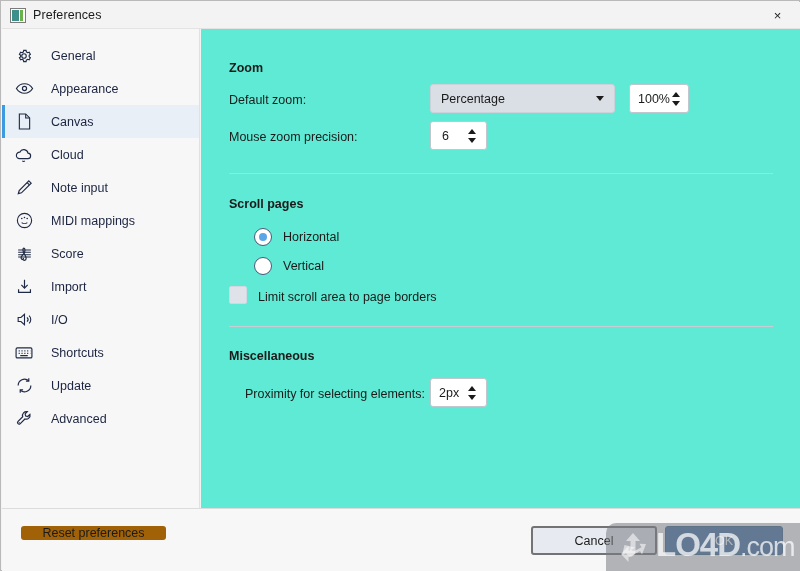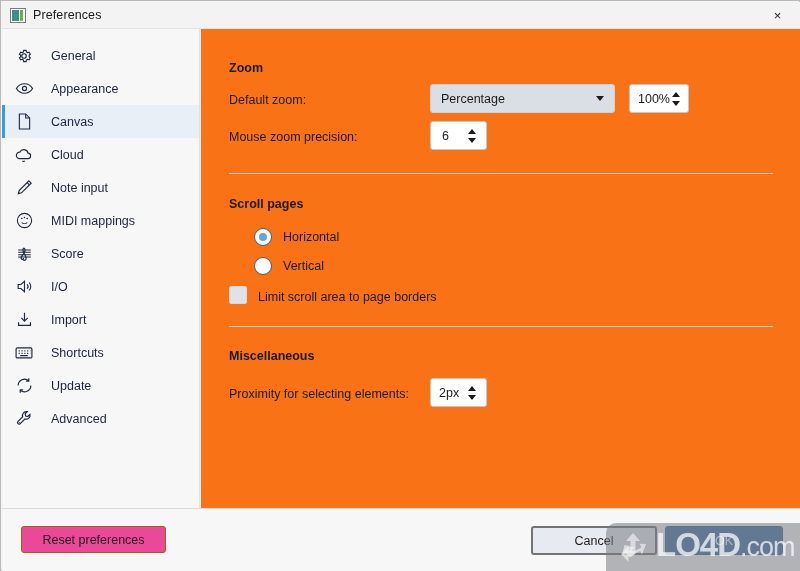--- a/index.html
+++ b/index.html
@@ -104,21 +104,21 @@
     margin-left: 17px;
     font-size: 12.5px;
     color: #1b2440;
   }
   
   #content {
     position: absolute;
     left: 200px; top: 28px;
     width: 599px;
     height: 479px;
-    background: #f97316;
+    background: #5eead4;
     box-sizing: border-box;
   }
   .section-title {
     position: absolute;
     font-size: 12.5px;
     font-weight: bold;
     color: #1a1a1a;
   }
   .field-label {
     position: absolute;
@@ -252,23 +252,23 @@
     position: absolute;
     border-radius: 3px;
     box-sizing: border-box;
     display: flex;
     align-items: center;
     justify-content: center;
     font-size: 12.5px;
   }
   #reset-btn {
     left: 19px; top: 17px;
-    width: 145px; height: 27px;
-    background: #ec4899;
-    border: 1px solid #a16207;
+    width: 145px; height: 14px;
+    background: #a16207;
+    border: 6px solid #a16207;
     color: #1b1b1b;
   }
   #cancel-btn {
     left: 529px; top: 17px;
     width: 126px; height: 29px;
     background: #e7ebf1;
     border: 2px solid #737373;
     color: #1b1b1b;
   }
   #ok-btn {
@@ -391,37 +391,37 @@
         <svg width="19" height="19" viewBox="0 0 24 24" fill="none" stroke="currentColor" stroke-width="1.3">
           <path d="M4 7.5h16M4 10.5h16M4 13.5h16M4 16.5h16"></path>
           <path d="M10.4 19.8c-1.7 0-2.7-1.1-2.7-2.4 0-2 2-3.3 3.4-5.3 1.2-1.7 1.5-3 1.5-4.3 0-1.5-.6-2.6-1.3-2.6-.8 0-1.3 1-1.3 2.3 0 2.4 1.6 4.4 2.8 6.6.9 1.7 1.3 2.9 1.3 4 0 1.4-.9 2.5-2.2 2.5-1 0-1.7-.6-1.7-1.4 0-.7.5-1.2 1.2-1.2" fill="none" stroke-width="1.5"></path>
         </svg>
       </span>
       <span class="nav-label">Score</span>
     </div>
 
     <div class="nav-item">
       <span class="nav-icon">
-        <svg width="19" height="19" viewBox="0 0 24 24" fill="none" stroke="currentColor" stroke-width="1.4">
-          <path d="M4 9.5h3.5L12 5.5v13L7.5 14.5H4z"></path>
-          <path d="M15.2 9.2a4 4 0 0 1 0 5.6M17.8 7a7 7 0 0 1 0 10"></path>
-        </svg>
-      </span>
-      <span class="nav-label">I/O</span>
-    </div>
-
-    <div class="nav-item">
-      <span class="nav-icon">
         <svg width="19" height="19" viewBox="0 0 24 24" fill="none" stroke="currentColor" stroke-width="1.5">
           <path d="M12 3.5v10"></path>
           <path d="M8 10l4 4 4-4"></path>
           <path d="M4.5 15.5v4h15v-4"></path>
         </svg>
       </span>
       <span class="nav-label">Import</span>
+    </div>
+
+    <div class="nav-item">
+      <span class="nav-icon">
+        <svg width="19" height="19" viewBox="0 0 24 24" fill="none" stroke="currentColor" stroke-width="1.4">
+          <path d="M4 9.5h3.5L12 5.5v13L7.5 14.5H4z"></path>
+          <path d="M15.2 9.2a4 4 0 0 1 0 5.6M17.8 7a7 7 0 0 1 0 10"></path>
+        </svg>
+      </span>
+      <span class="nav-label">I/O</span>
     </div>
 
     <div class="nav-item">
       <span class="nav-icon">
         <svg width="20" height="17" viewBox="0 0 24 20" fill="none" stroke="currentColor" stroke-width="1.4">
           <rect x="2.5" y="4.5" width="19" height="12" rx="1.5"></rect>
           <path d="M5.6 8h1.3M9 8h1.3M12.4 8h1.3M15.8 8h1.3M19.2 8h.3M5.6 11h1.3M9 11h1.3M12.4 11h1.3M15.8 11h1.3M19.2 11h.3M7.5 13.8h9"></path>
         </svg>
       </span>
       <span class="nav-label">Shortcuts</span>
@@ -497,21 +497,21 @@
 
     <div class="check-row" style="left:28px; top:257px;">
       <span class="checkbox"></span>
       <span class="check-label">Limit scroll area to page borders</span>
     </div>
 
     <div class="divider" style="left:28px; top:297px; width:544px;"></div>
 
     <div class="section-title" style="left:28px; top:320px;">Miscellaneous</div>
 
-    <div class="field-label" style="left:28px; top:358px;text-align:center;">Proximity for selecting elements:</div>
+    <div class="field-label" style="left:44px; top:358px;text-align:center;">Proximity for selecting elements:</div>
 
     <div class="spin" style="left:229px; top:349px; width:57px; height:29px;align-items:center;">
       <span class="spin-value" style="padding-left:8px;">2px</span>
       <span class="spin-arrows">
         <span class="spin-up"></span>
         <span class="spin-down"></span>
       </span>
     </div>
 
   </div>

